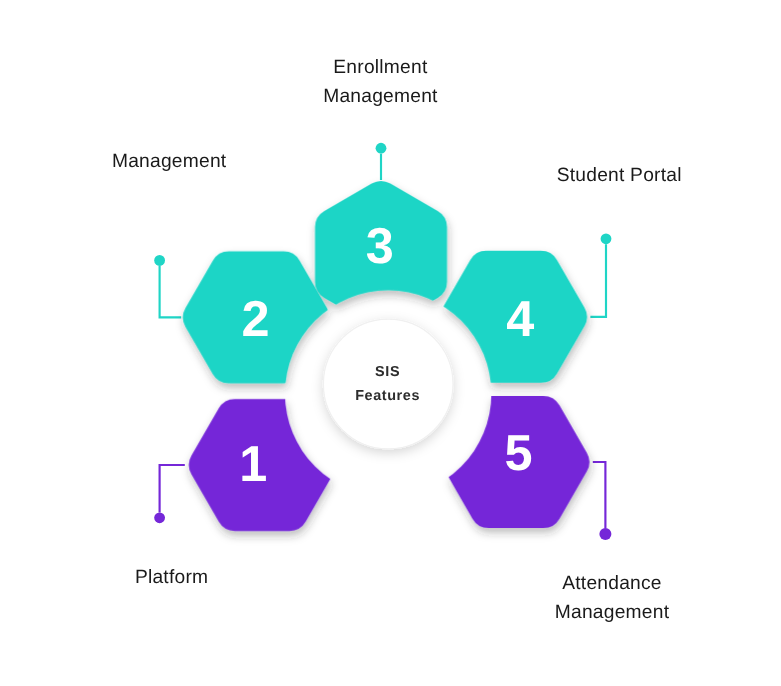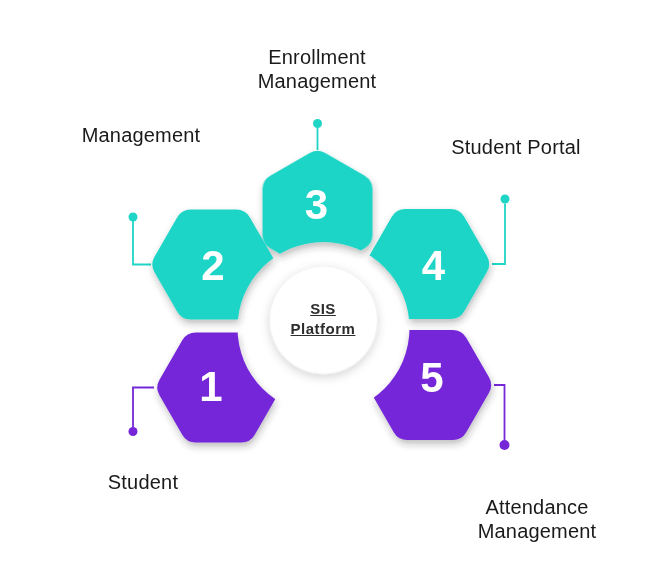--- a/index.html
+++ b/index.html
@@ -3,39 +3,39 @@
 <meta charset="utf-8">
 <style>
   html,body{margin:0;padding:0;background:#ffffff;}
   .stage{
     position:relative;width:651px;height:572px;background:#ffffff;
     font-family:"Liberation Sans",sans-serif;overflow:hidden;
   }
   .stage svg{position:absolute;left:0;top:0;}
   .petal-label{
     position:absolute;transform:translateX(-50%);text-align:center;
-    font-size:20px;line-height:24px;letter-spacing:0.2px;color:#1a1a1a;
+    font-size:16px;line-height:24px;letter-spacing:0.2px;color:#1a1a1a;
     white-space:nowrap;
   }
   .petal-label span{display:block;}
   .center-label{
     position:absolute;left:323px;top:299px;transform:translateX(-50%);
-    text-align:center;font-size:15px;font-weight:bold;line-height:20px;
-    letter-spacing:0.5px;color:#2d2d2d;text-decoration:underline;
+    text-align:center;font-size:12px;font-weight:bold;line-height:20px;
+    letter-spacing:0.5px;color:#2d2d2d;
   }
   .center-label span{display:block;}
   text.num{
     font-family:"Liberation Sans",sans-serif;font-size:42px;font-weight:bold;
     text-anchor:middle;
   }
   .lbl-communication{left:143px;top:470px;}
   .lbl-studentdata{left:141px;top:123px;}
   .lbl-enrollment{left:317px;top:45px;}
   .lbl-studentportal{left:516px;top:135px;}
-  .lbl-attendance{left:510px;top:495px;margin-left:27px;}
+  .lbl-attendance{left:510px;top:475px;}
 </style>
 </head>
 <body>
 
 <div class="stage">
 
   <svg width="651" height="572" viewBox="0 0 651 572">
     <defs>
       <filter id="hexShadow" x="-15%" y="-15%" width="130%" height="130%">
         <feDropShadow dx="1" dy="4" stdDeviation="3.5" flood-color="#2a2a2a" flood-opacity="0.30"></feDropShadow>
@@ -83,36 +83,36 @@
     <circle cx="323.5" cy="320" r="54" fill="#ffffff" stroke="#f0f0f0" stroke-width="1" filter="url(#circShadow)"></circle>
 
     <text class="num" x="211" y="401" fill="#FFFFFF">1</text>
     <text class="num" x="213" y="280" fill="#FFFFFF">2</text>
     <text class="num" x="316.5" y="219" fill="#FFFFFF">3</text>
     <text class="num" x="433.5" y="280" fill="#FFFFFF">4</text>
     <text class="num" x="432" y="392" fill="#FFFFFF">5</text>
   </svg>
 
   <div class="petal-label lbl-communication">
-    <span>Student</span>
+    <span>Platform</span>
   </div>
   <div class="petal-label lbl-studentdata">
     <span>Management</span>
   </div>
   <div class="petal-label lbl-enrollment">
     <span>Enrollment</span>
     <span>Management</span>
   </div>
   <div class="petal-label lbl-studentportal">
     <span>Student Portal</span>
     <span></span>
   </div>
   <div class="petal-label lbl-attendance">
     <span>Attendance</span>
     <span>Management</span>
   </div>
 
   <div class="center-label">
     <span>SIS</span>
-    <span>Platform</span>
+    <span>Features</span>
   </div>
 
 </div>
 
 </body></html>

